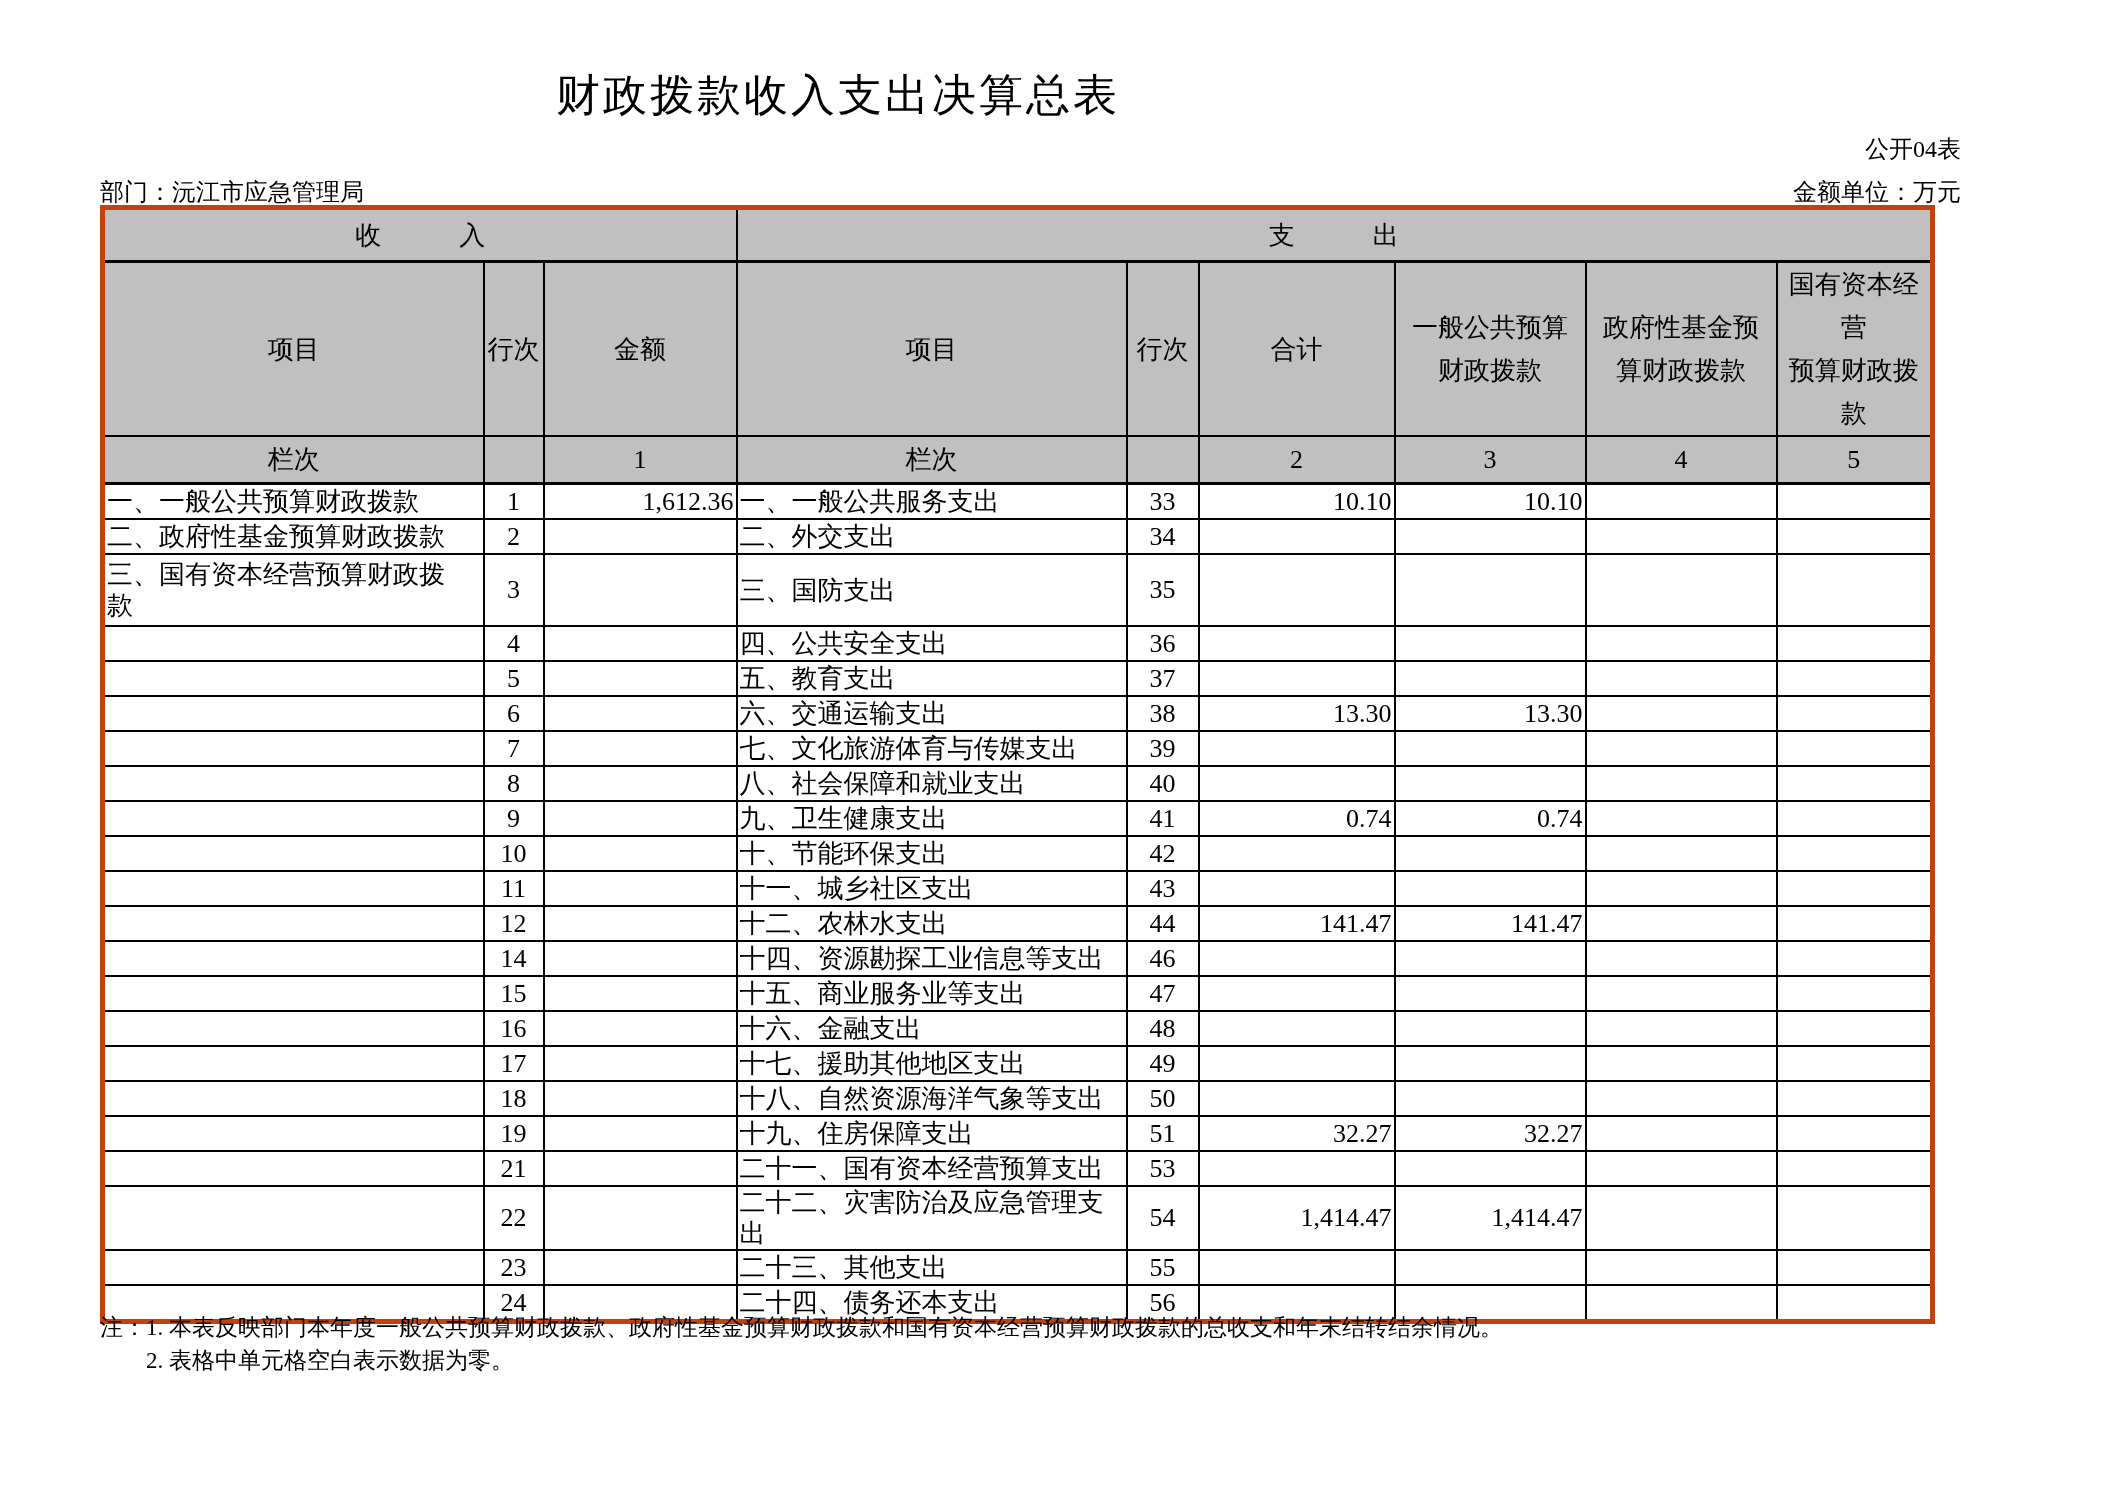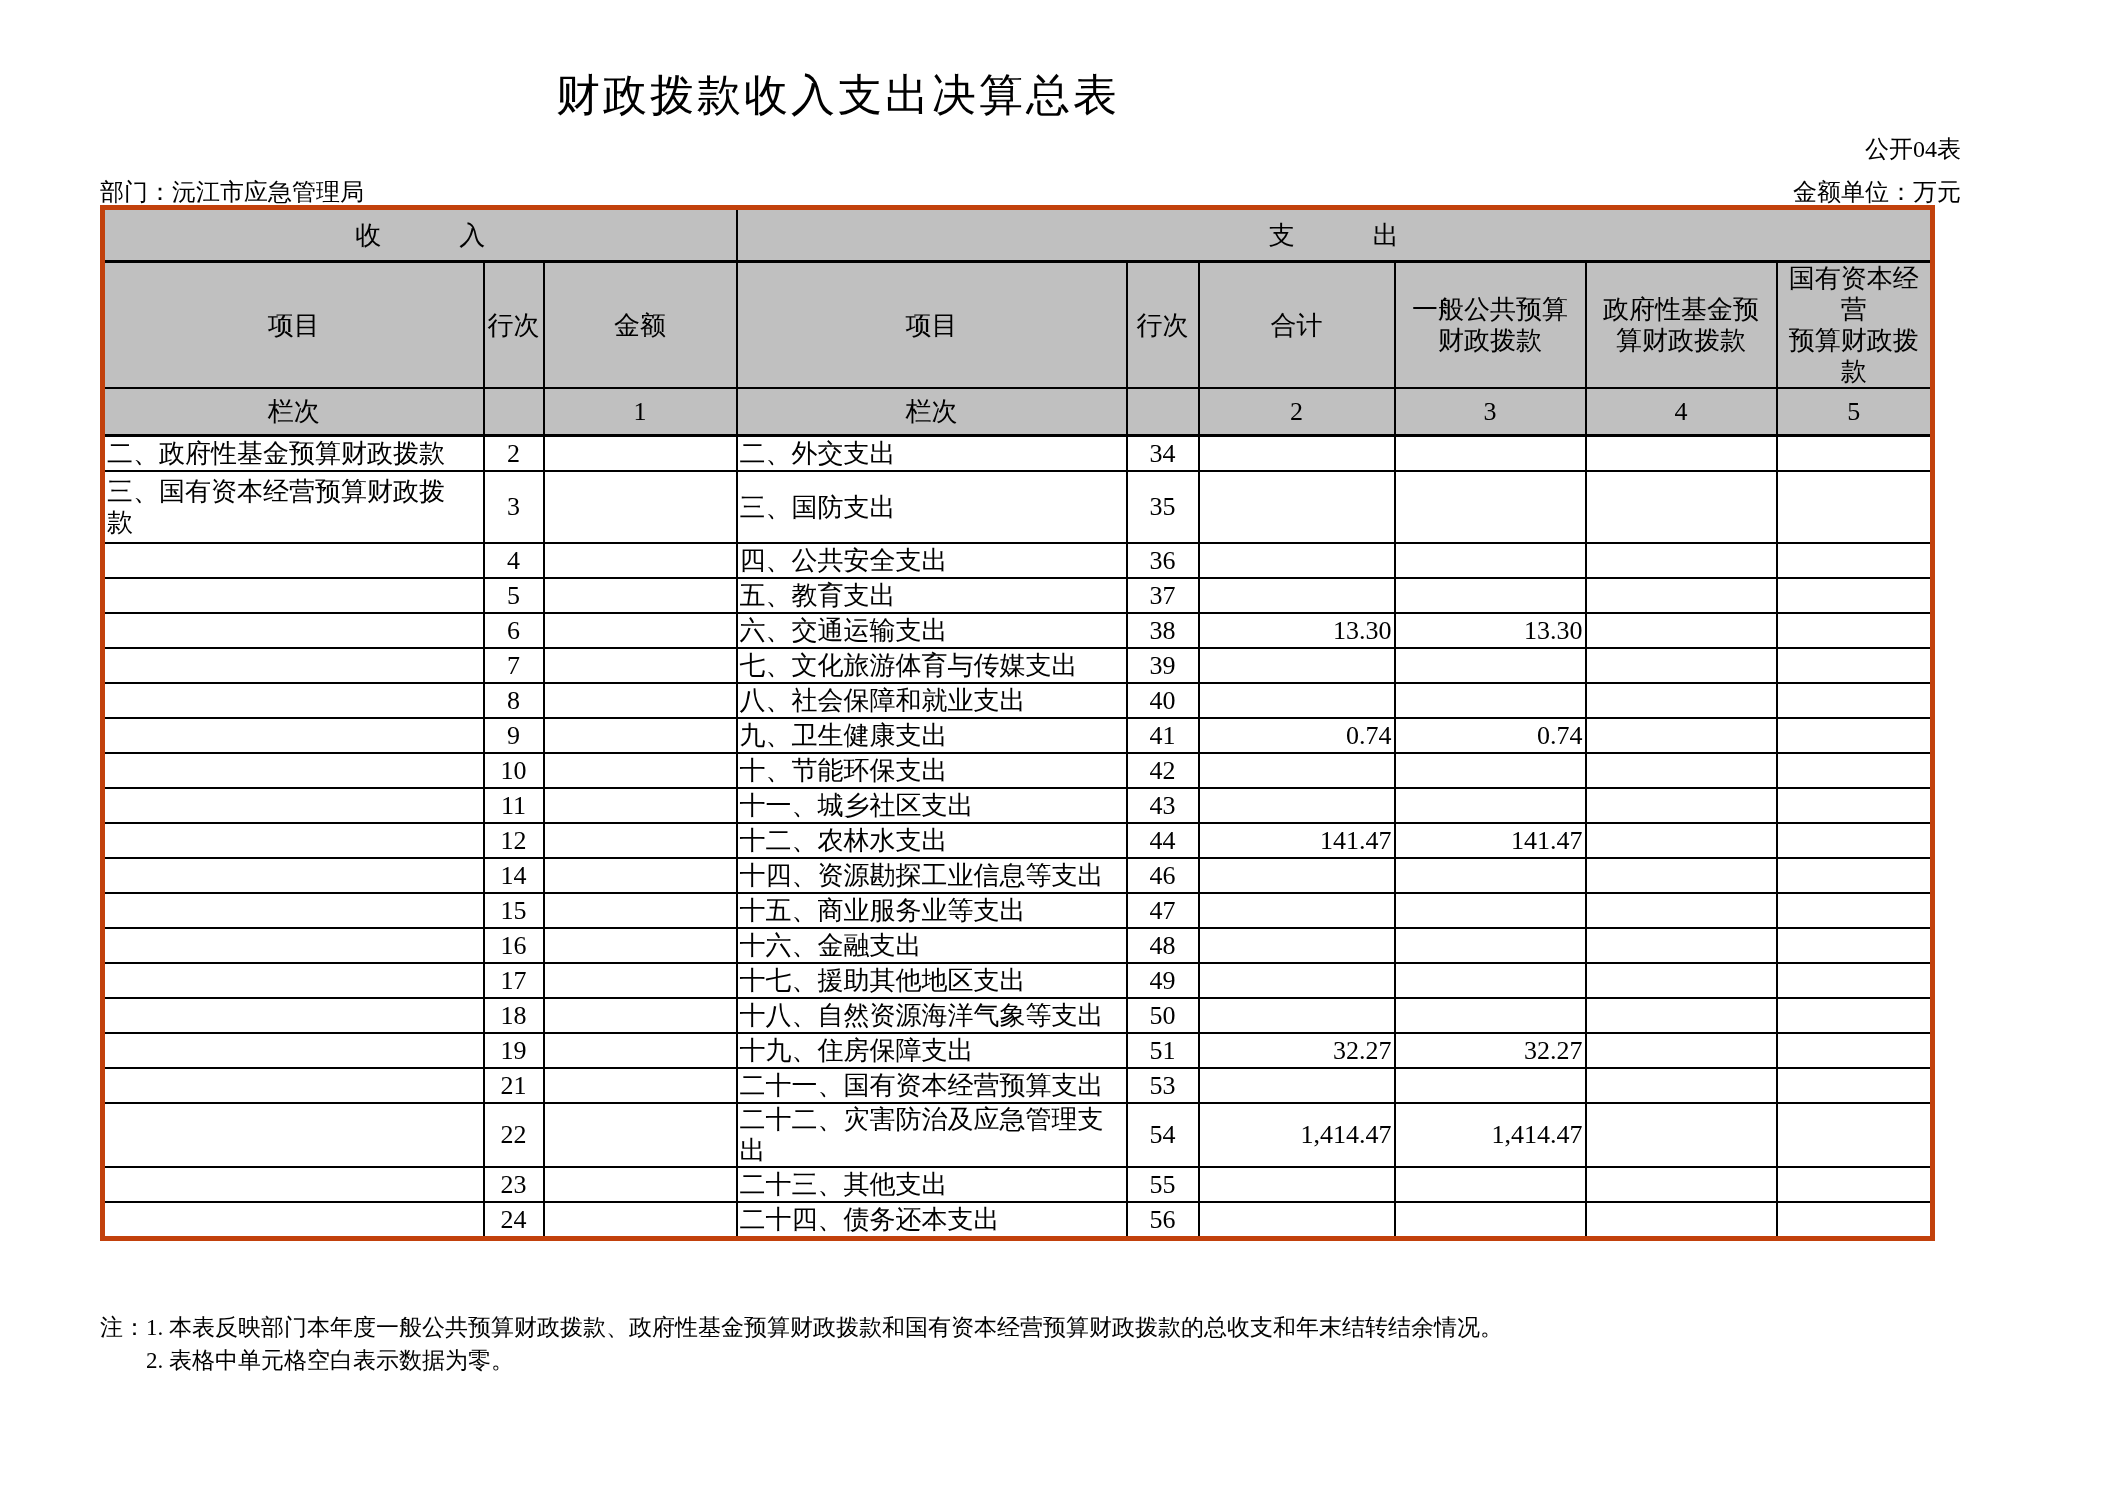--- a/index.html
+++ b/index.html
@@ -29,21 +29,21 @@
     border:5px solid #c2410c;
   }
   table.fiscal th, table.fiscal td {
     border:2px solid #000; padding:0 2px; overflow:hidden;
     vertical-align:middle;
   }
   table.fiscal thead th {
     background:#c0c0c0; font-weight:normal; font-size:26px; text-align:center;
   }
   tr.h1 th { height:50px; font-size:30px; border-bottom:3px solid #000; }
-  tr.h2 th { height:62px; white-space:pre-line; line-height:31px; }
+  tr.h2 th { height:62px; white-space:pre-line; line-height:43px; }
   tr.h3 th { height:45px; border-bottom:3px solid #000; }
   tbody td { height:33px; font-size:26px; background:#fff; }
   tr.tall td { height:70px; }
   td.c-item { text-align:left; white-space:pre-line; line-height:31px; }
   td.c-line { text-align:center; }
   td.c-num  { text-align:right; }
 
   .notes {
     position:absolute; top:1311px; left:100px; width:1861px;
     font-size:23px; line-height:33px;
@@ -103,20 +103,31 @@
           <th>栏次</th>
           <th></th>
           <th>2</th>
           <th>3</th>
           <th>4</th>
           <th>5</th>
         </tr>
     </thead>
     <tbody id="table-body">
         <tr>
+          <td class="c-item">一、一般公共预算财政拨款</td>
+          <td class="c-line">1</td>
+          <td class="c-num">1,612.36</td>
+          <td class="c-item">一、一般公共服务支出</td>
+          <td class="c-line">33</td>
+          <td class="c-num">10.10</td>
+          <td class="c-num">10.10</td>
+          <td class="c-num"></td>
+          <td class="c-num"></td>
+        </tr>
+        <tr>
           <td class="c-item">二、政府性基金预算财政拨款</td>
           <td class="c-line">2</td>
           <td class="c-num"></td>
           <td class="c-item">二、外交支出</td>
           <td class="c-line">34</td>
           <td class="c-num"></td>
           <td class="c-num"></td>
           <td class="c-num"></td>
           <td class="c-num"></td>
         </tr>

